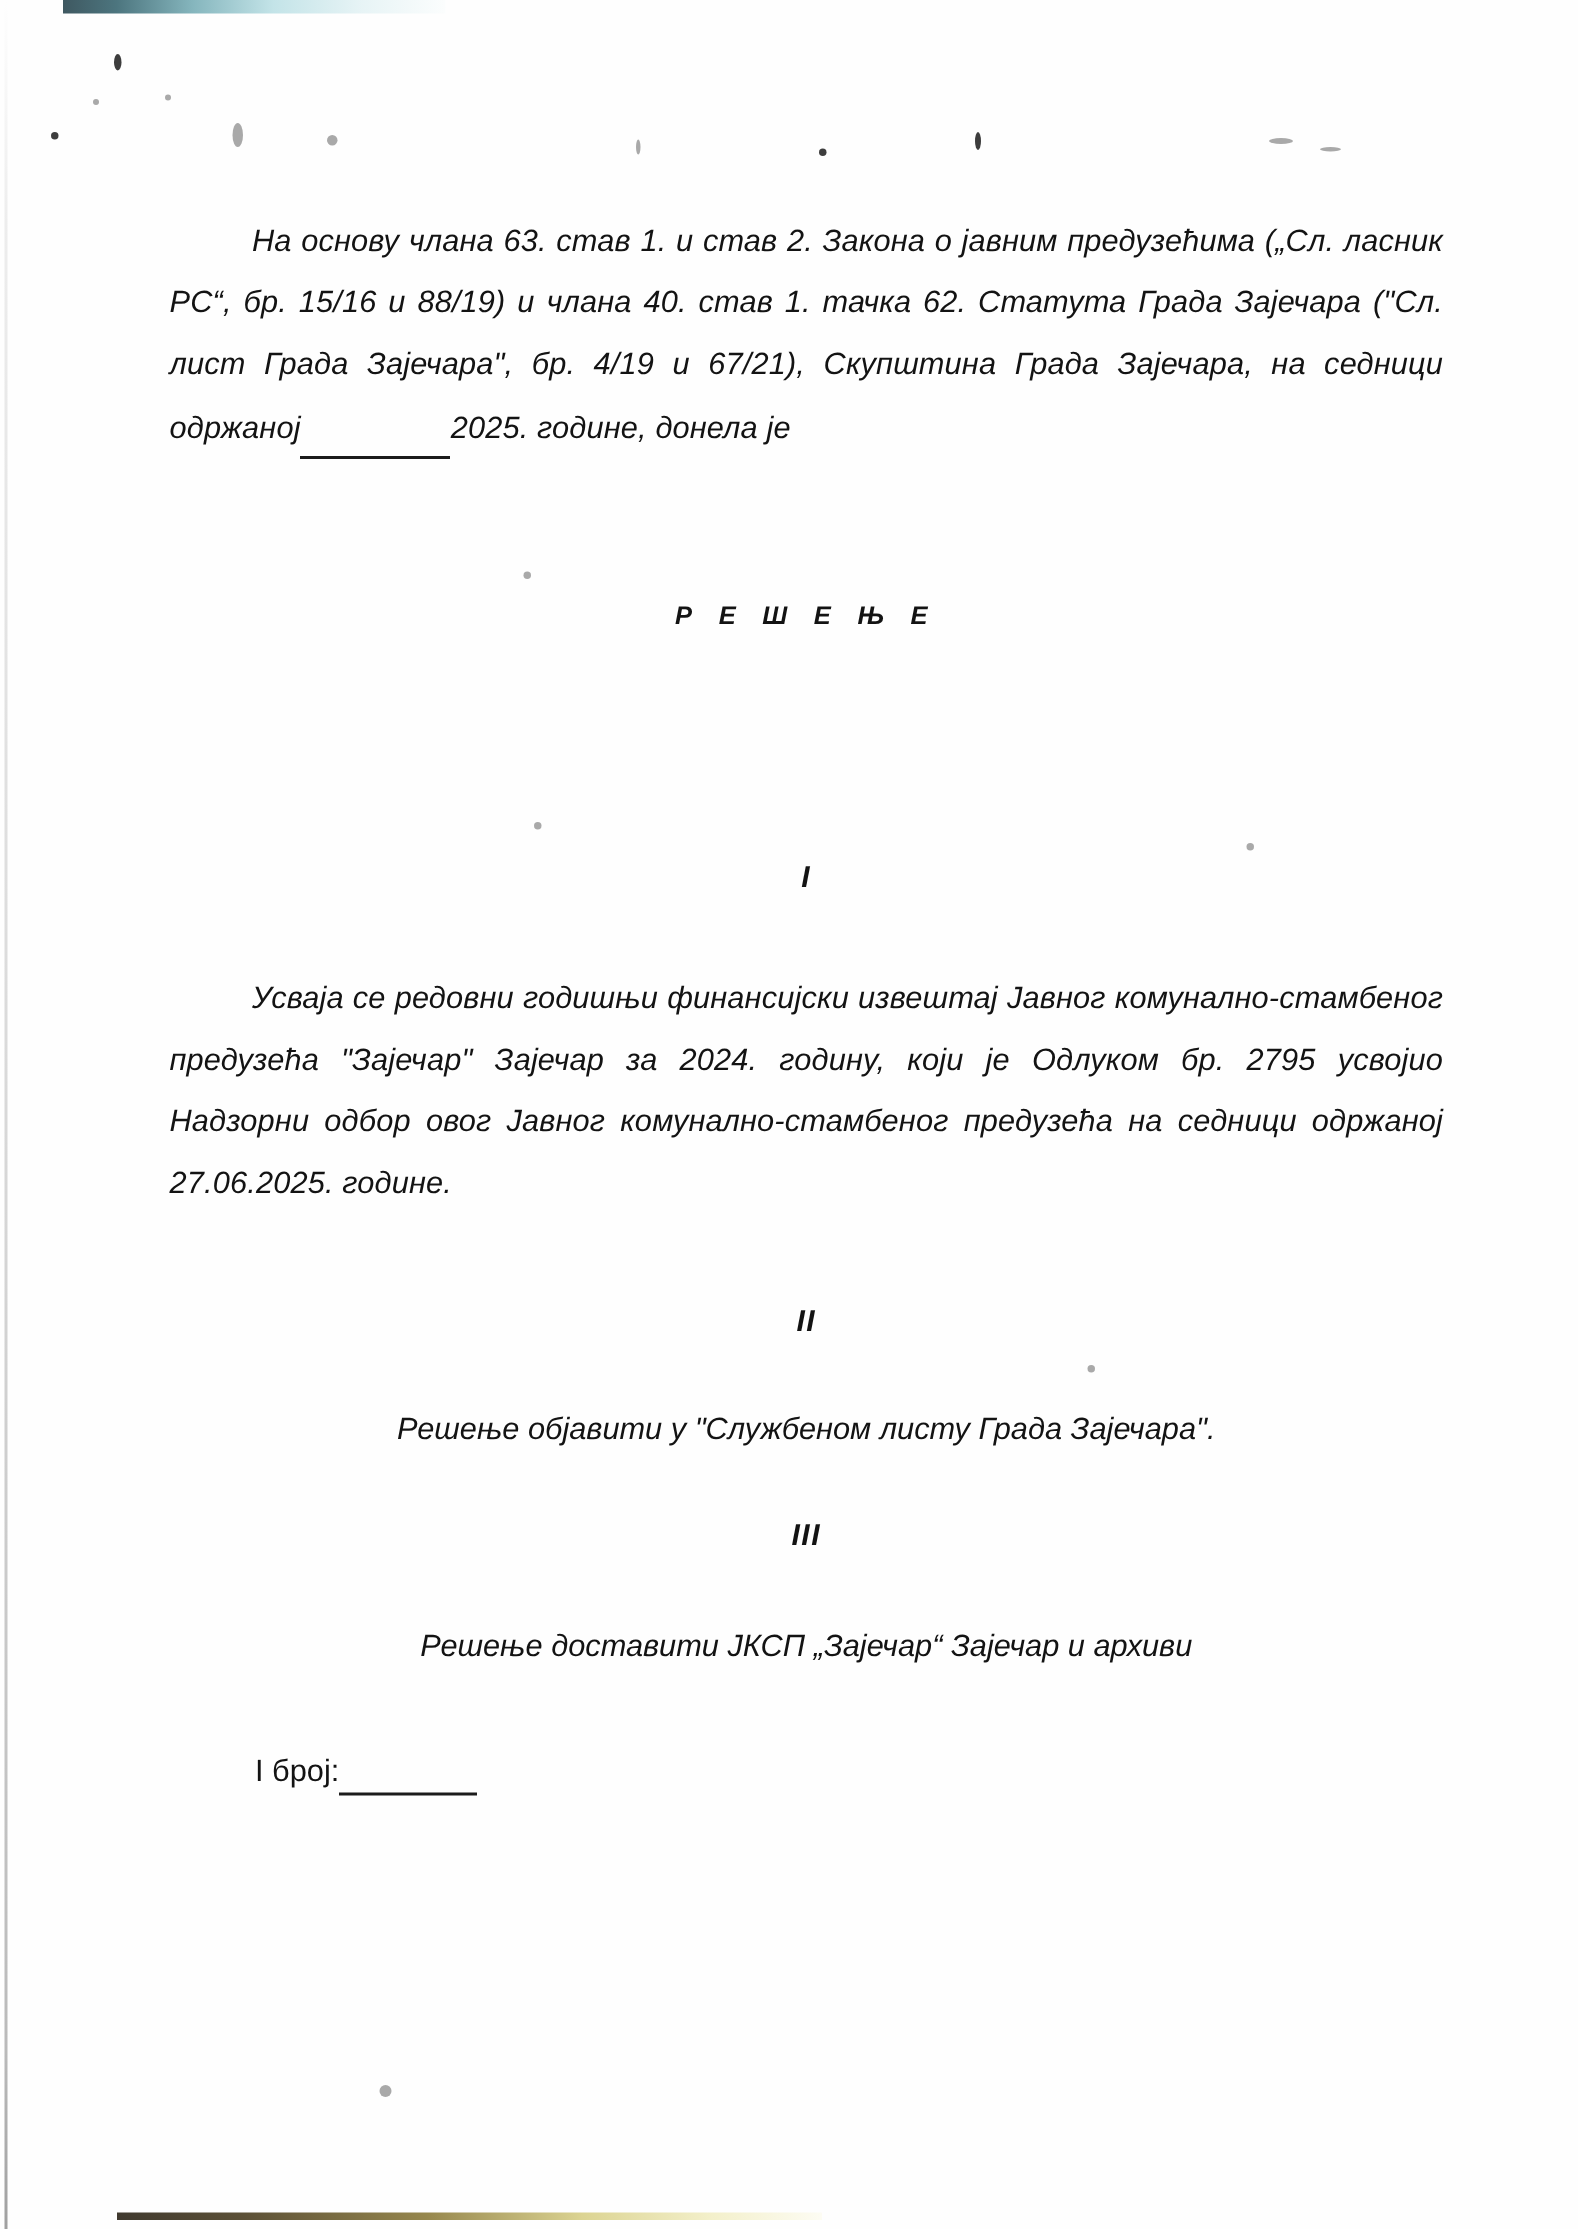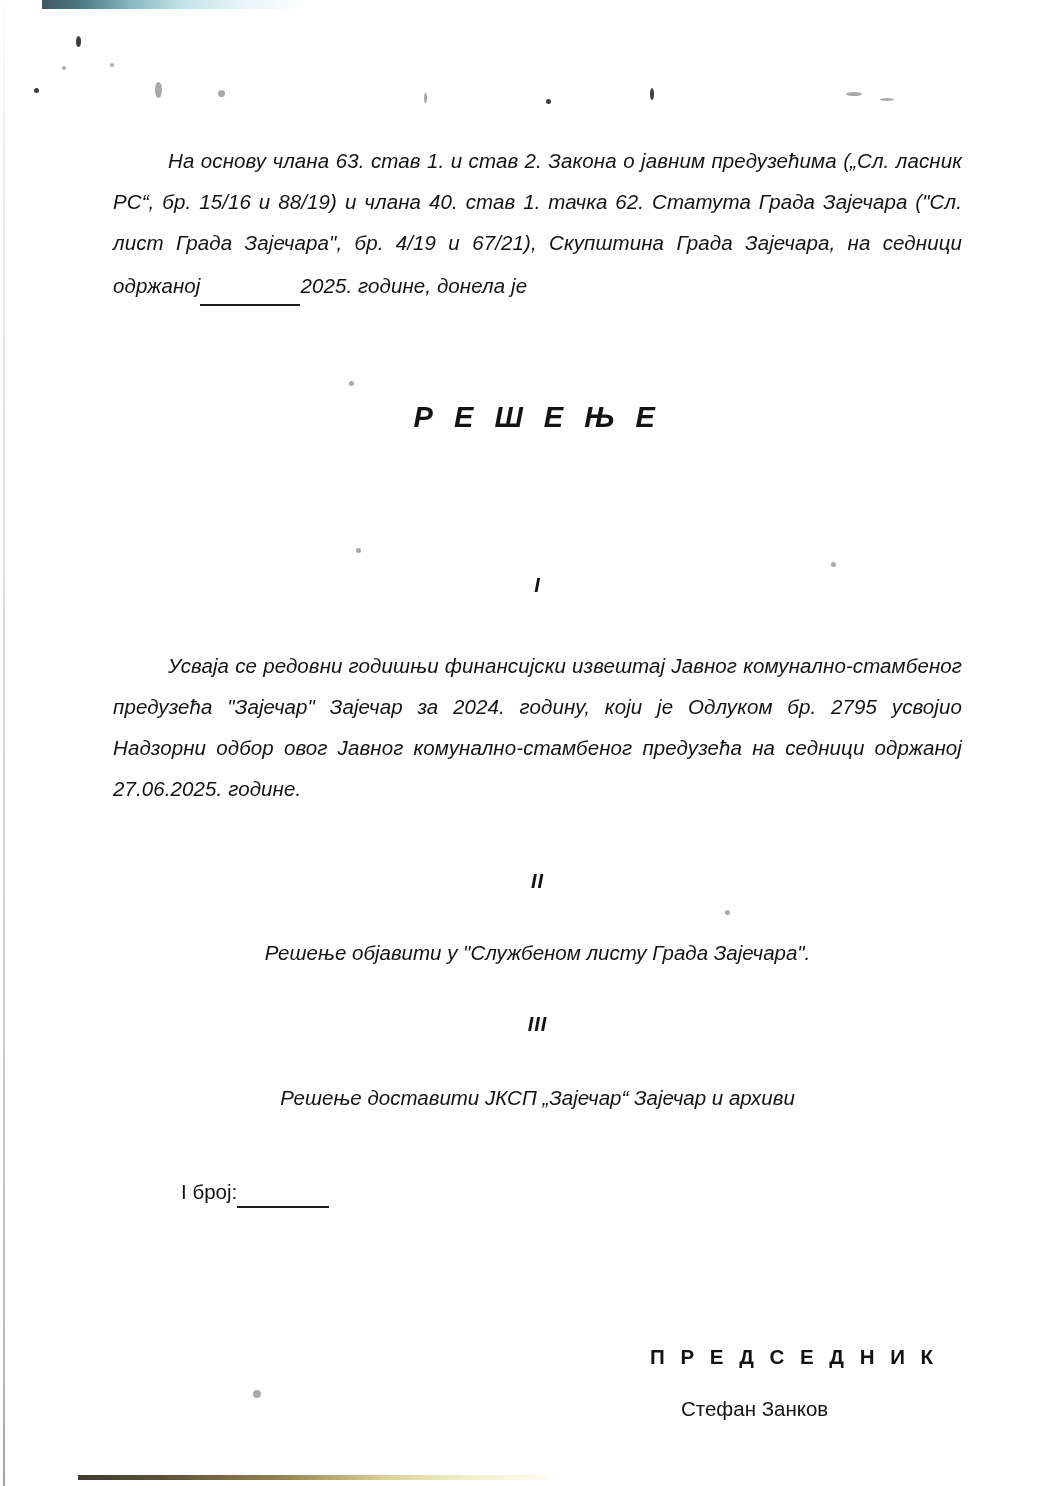--- a/index.html
+++ b/index.html
@@ -87,21 +87,21 @@
     display: inline-block;
     border-bottom: 2px solid #1b1b1b;
     vertical-align: 2px;
   }
   .fill-long { width: 100px; }
   .fill-med  { width: 92px; }
   .fill-short{ width: 78px; }
 
   .title-main {
     text-align: center;
-    font-size: 29px;
+    font-size: 17px;
     font-weight: bold;
     letter-spacing: 6.5px;
     margin: 0;
   }
   .title-sub {
     text-align: center;
     font-size: 20px;
     font-weight: bold;
     line-height: 29px;
     margin: 0;
@@ -117,21 +117,21 @@
 
   .centered-line {
     text-align: center;
     font-size: 20.5px;
     margin: 0;
   }
 
   .footer-line {
     font-size: 20.5px;
     line-height: 33px;
-    margin: 16px;
+    margin: 5px;
     text-align: left;
   }
 
   .org-line {
     font-size: 20.5px;
     font-weight: bold;
     margin: 0;
     text-align: left;
     letter-spacing: .2px;
   }
@@ -209,18 +209,14 @@
   <div class="doc abs" style="top:1086px;">
     <p class="centered-line">Решење доставити ЈКСП „Зајечар“  Зајечар  и архиви</p>
   </div>
 
   <div class="abs" style="left:165px; top:1157px; width:500px;">
     <p class="footer-line"><span>I број:</span><span class="blank-fill fill-med">&nbsp;</span></p>
 
   </div>
 
 
-  <div class="abs" style="left:650px; top:1345px; width:360px;">
-    <p class="sig-role">П Р Е Д С Е Д Н И К</p>
-    <p class="sig-name" style="margin-top:28px; margin-left:31px;">Стефан Занков</p>
-  </div>
 
 </div>
 
 </body></html>

